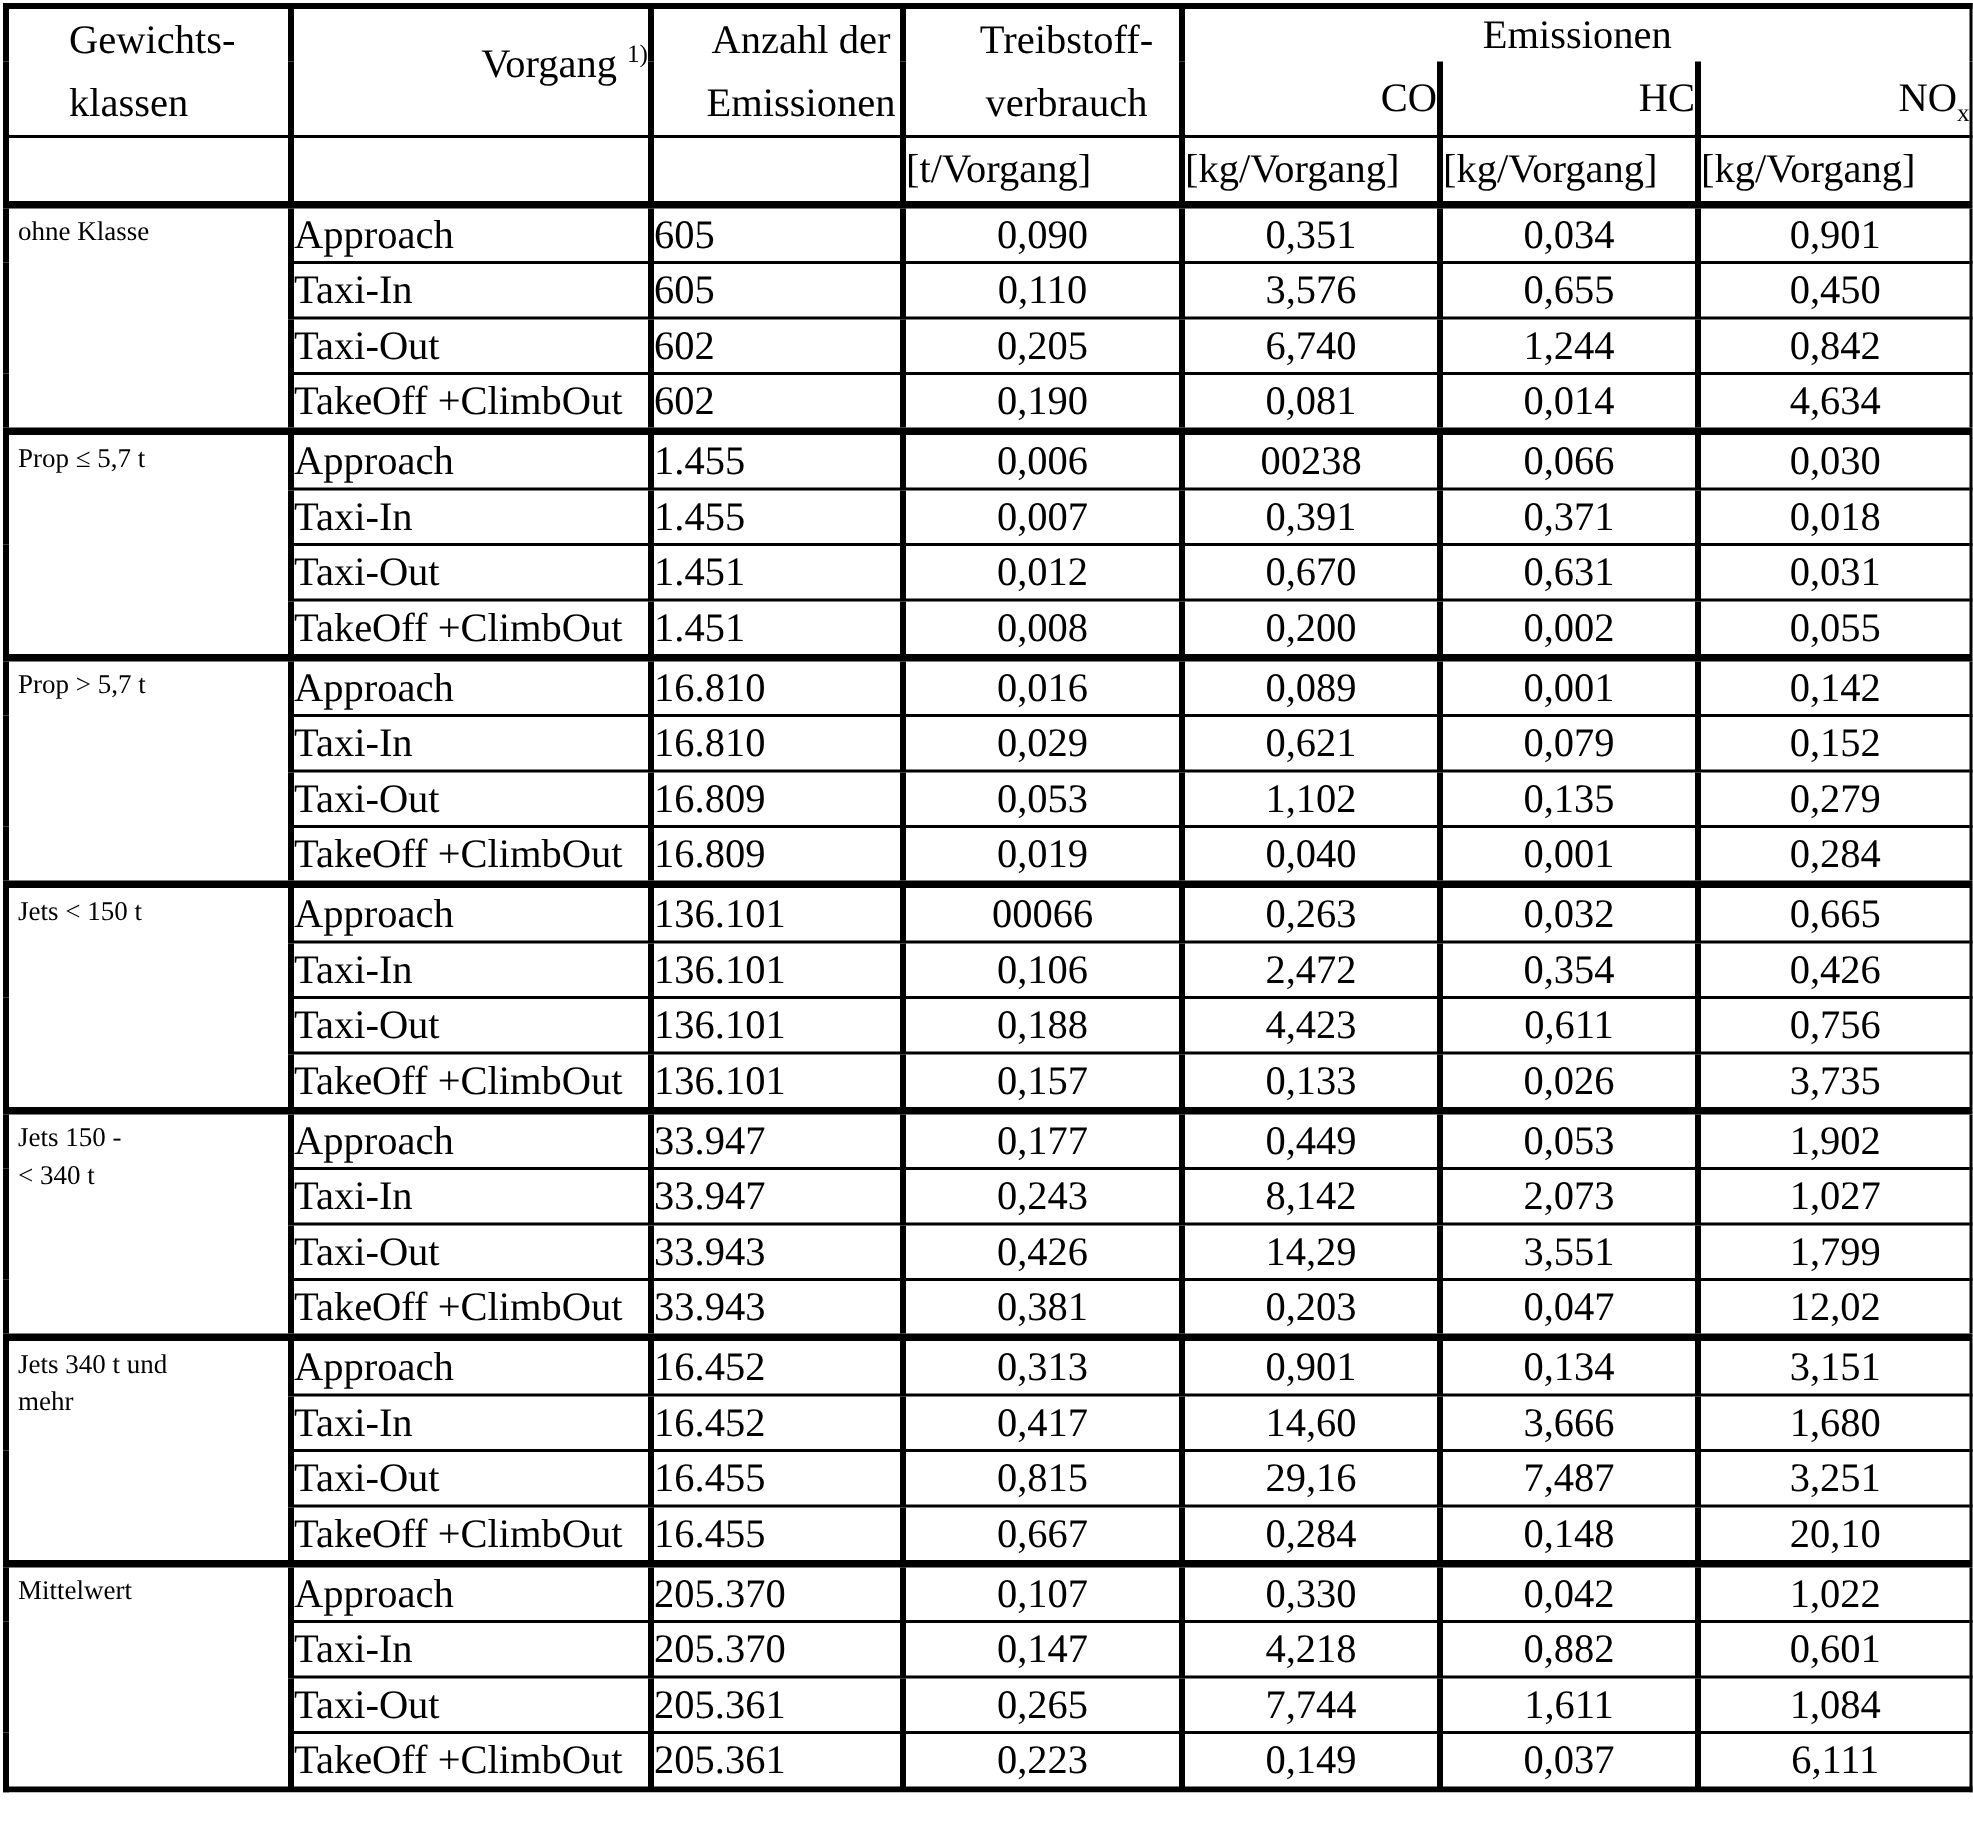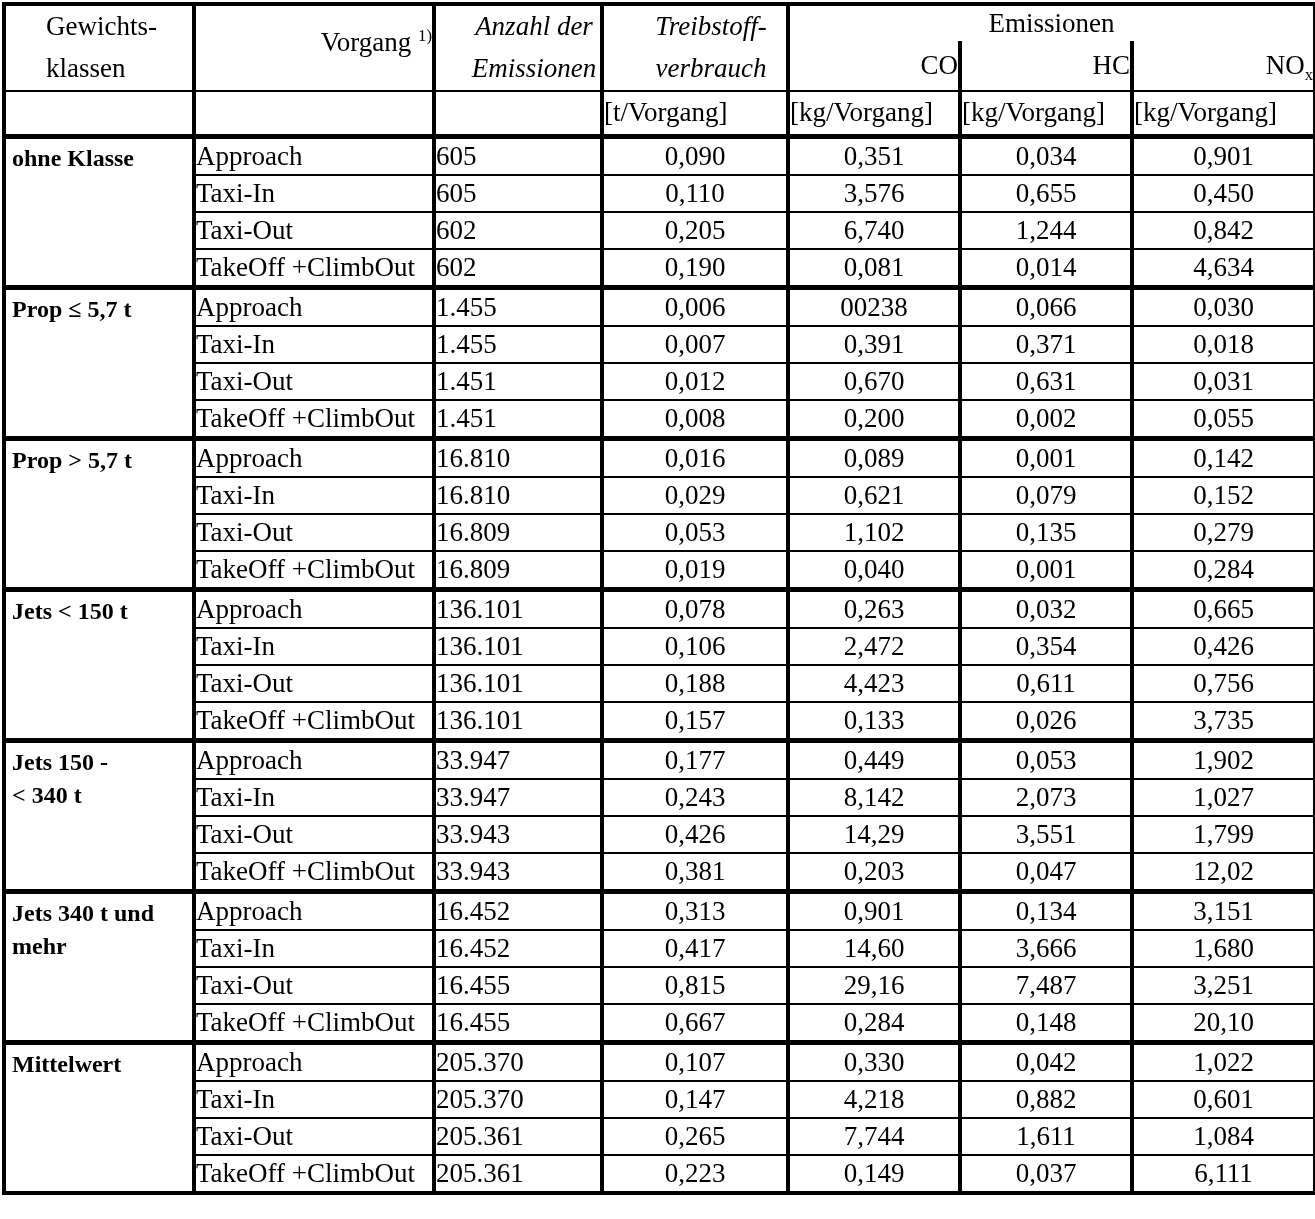--- a/index.html
+++ b/index.html
@@ -16,35 +16,35 @@
   }
   td, th { padding: 0; font-weight: normal; overflow: hidden; }
   
   .bl { border-left: 4px solid #000; }
   
   tr.h-top th { height: 34px; vertical-align: middle; }
   tr.h-sub th { height: 48px; vertical-align: middle; text-align: right; }
   tr.h-units th { height: 42px; vertical-align: middle; text-align: left; border-top: 2px solid #000; }
   .gw-h { text-align: left; vertical-align: middle; padding-left: 8px; line-height: 1.55; }
   .gw-h span, .two-line span { display: block; margin-left: 32px; }
-  .two-line { text-align: center; vertical-align: middle; line-height: 1.55; font-style: italic; }
+  .two-line { text-align: center; vertical-align: middle; line-height: 1.55; }
   .vorg-h { text-align: right; vertical-align: bottom; padding-bottom: 10px; }
   .emis-h { text-align: center; vertical-align: middle; }
   sup { font-size: 0.62em; vertical-align: super; line-height: 0; }
   sub { font-size: 0.62em; vertical-align: sub; line-height: 0; }
   
   tbody td { height: 35px; vertical-align: middle; }
   tr.gs > td { border-top: 5px solid #000; }   
   tr.rm > td { border-top: 2px solid #000; }   
   .glabel {
-    font-weight: bold;
+    font-weight: normal;
     text-align: left;
     vertical-align: top;
     padding: 3px 2px 0 6px;
-    font-size: 24px;
+    font-size: 18px;
     line-height: 1.4;
     white-space: nowrap;
   }
   .glabel span { display: block; }
   .vorg { text-align: left; white-space: nowrap; }
   .bew  { text-align: left; padding-right: 36px; }
   .num  { text-align: center; }
 </style>
 </head>
 <body>
@@ -207,21 +207,21 @@
       <td class="num bl">0,284</td>
     </tr>
 
     <tr class="gs">
       <td class="glabel" rowspan="4">
         <span>Jets &lt; 150 t</span>
         <span></span>
       </td>
       <td class="vorg bl">Approach</td>
       <td class="bew bl">136.101</td>
-      <td class="num bl">0,078</td>
+      <td class="num bl">00066</td>
       <td class="num bl">0,263</td>
       <td class="num bl">0,032</td>
       <td class="num bl">0,665</td>
     </tr>
     <tr class="rm">
       <td class="vorg bl">Taxi-In</td>
       <td class="bew bl">136.101</td>
       <td class="num bl">0,106</td>
       <td class="num bl">2,472</td>
       <td class="num bl">0,354</td>

